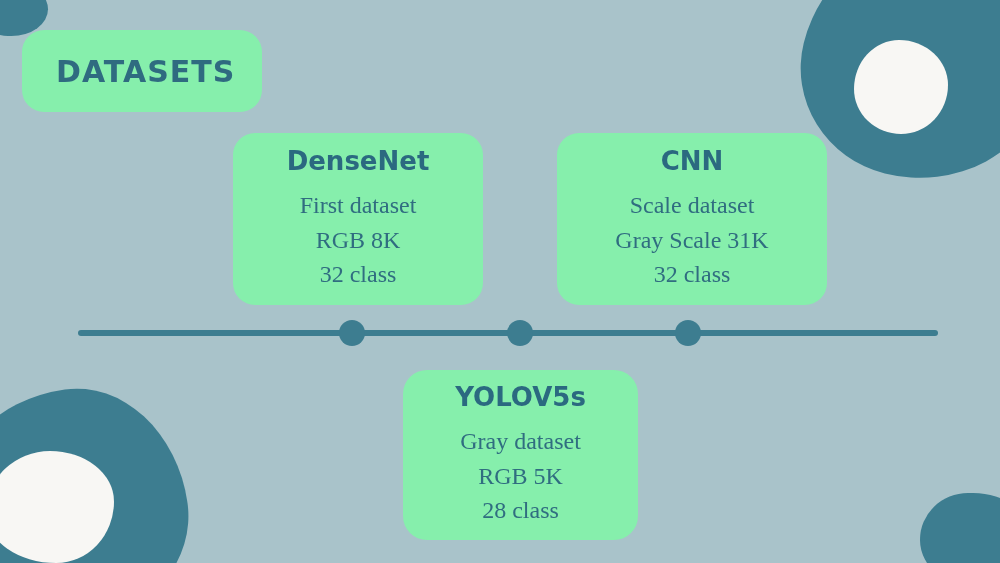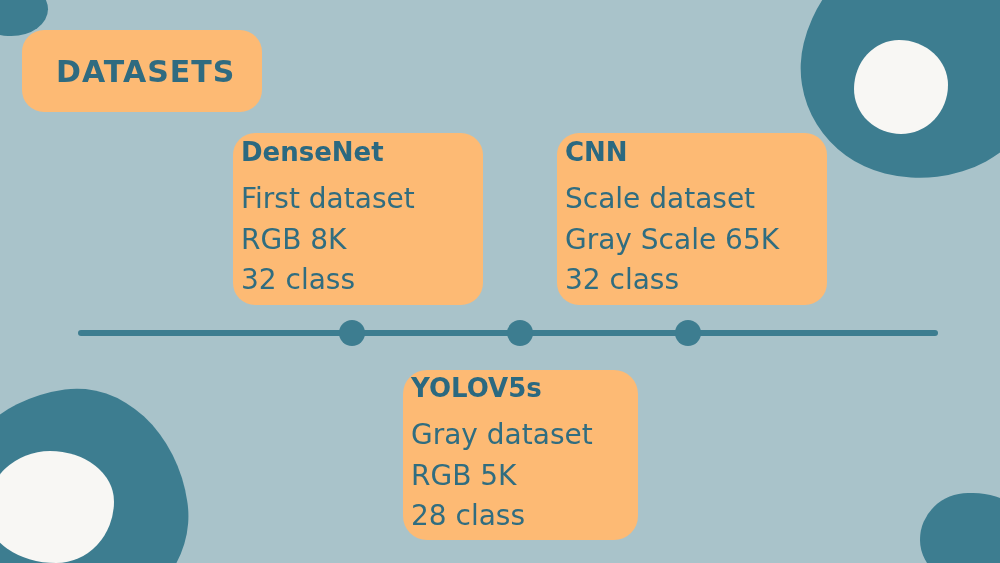--- a/index.html
+++ b/index.html
@@ -55,58 +55,59 @@
   }
   .blob-bottom-right-corner {
     right: -32px; bottom: -28px;
     width: 112px; height: 98px;
     border-radius: 45% 55% 40% 60% / 50% 50% 45% 55%;
   }
 
   
   .card {
     position: absolute;
-    background: #fdba74;
+    background: #86efac;
     border-radius: 22px;
     box-sizing: border-box;
   }
   .title-card {
     left: 22px; top: 30px;
     width: 240px; height: 82px;
     display: flex;
     align-items: center;
     padding-left: 34px;
   }
   .slide-title {
     font-size: 30px;
     font-weight: 800;
     letter-spacing: 1px;
     color: #2f6b80;
   }
   .dataset-card {
     display: flex;
     flex-direction: column;
-    align-items: flex-start;
+    align-items: center;
     justify-content: center;
     text-align: center;
     padding: 16px 8px;
   }
   .card-densenet { left: 233px; top: 133px; width: 250px; height: 172px; }
   .card-cnn      { left: 557px; top: 133px; width: 270px; height: 172px; }
   .card-yolov5s  { left: 403px; top: 370px; width: 235px; height: 170px; border-radius: 24px; }
   .card-heading {
     font-size: 26px;
     font-weight: bold;
     color: #2b6980;
     margin-bottom: 12px;
   }
   .card-line {
-    font-size: 28px;
+    font-size: 24px;
     line-height: 1.45;
     color: #306d80;
+    font-family: Liberation Serif, serif;
   }
 
   
   .timeline-line {
     position: absolute;
     left: 78px; top: 330px;
     width: 860px; height: 6px;
     background: #3d7d90;
     border-radius: 3px;
   }
@@ -145,21 +146,21 @@
   <div class="card dataset-card card-densenet">
     <div class="card-heading">DenseNet</div>
     <div class="card-line">First dataset</div>
     <div class="card-line">RGB 8K</div>
     <div class="card-line">32 class</div>
   </div>
 
   <div class="card dataset-card card-cnn">
     <div class="card-heading">CNN</div>
     <div class="card-line">Scale dataset</div>
-    <div class="card-line">Gray Scale 65K</div>
+    <div class="card-line">Gray Scale 31K</div>
     <div class="card-line">32 class</div>
   </div>
 
   <div class="card dataset-card card-yolov5s">
     <div class="card-heading">YOLOV5s</div>
     <div class="card-line">Gray dataset</div>
     <div class="card-line">RGB 5K</div>
     <div class="card-line">28 class</div>
   </div>
 

